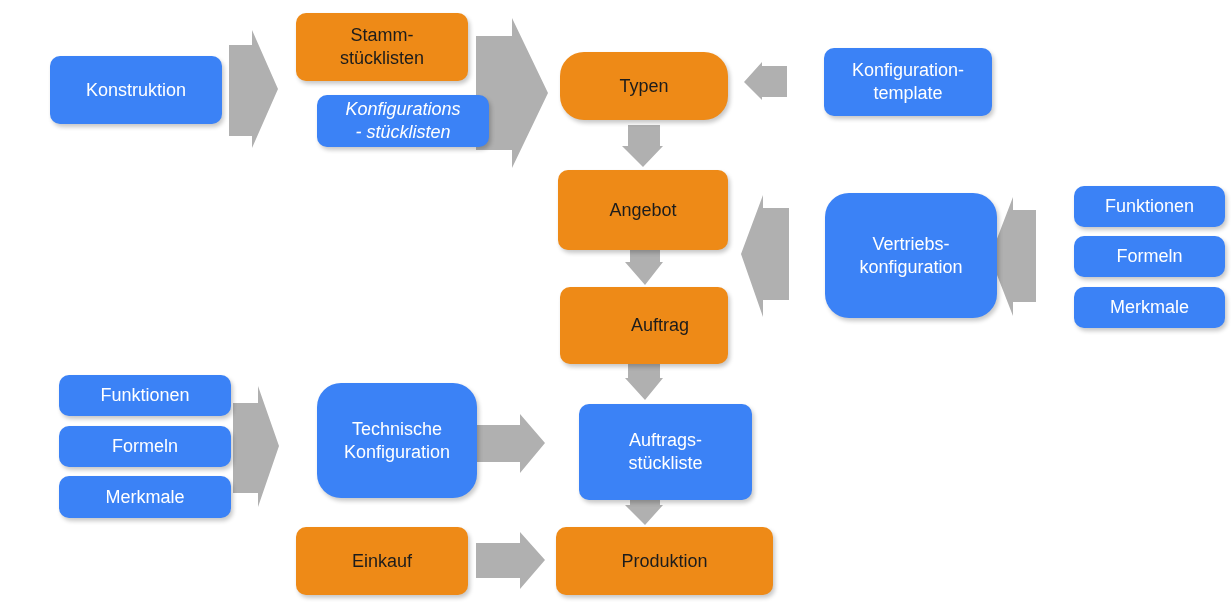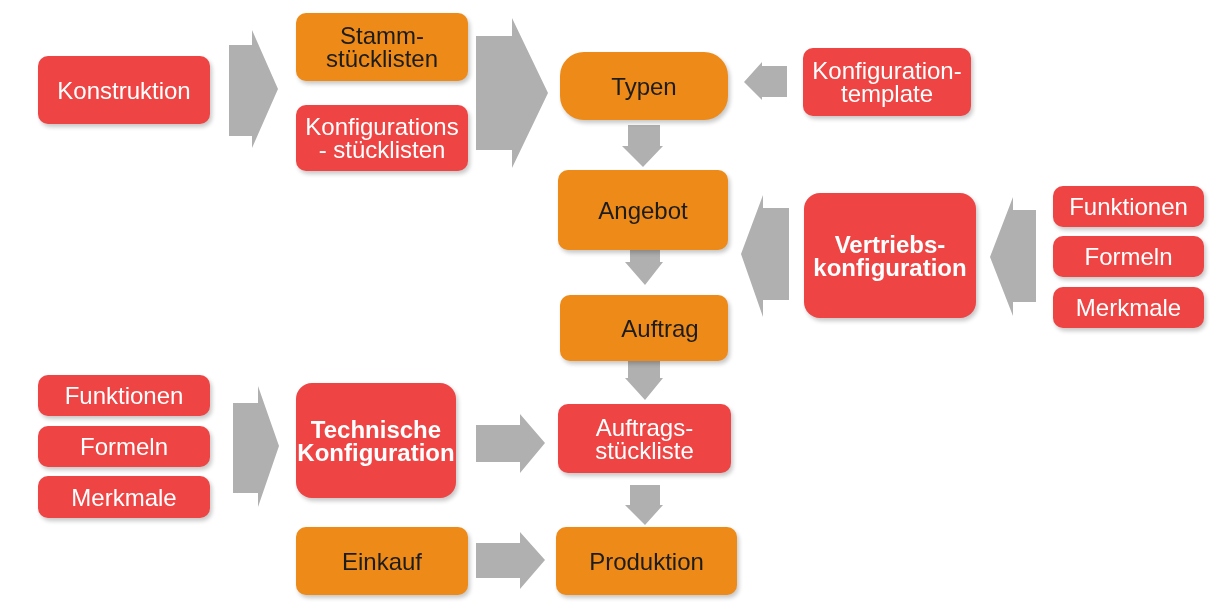--- a/index.html
+++ b/index.html
@@ -1,28 +1,28 @@
 <!DOCTYPE html>
 <html><head>
   <meta charset="utf-8">
   <style>
     html, body { margin: 0; padding: 0; background: #ffffff; }
     body { width: 1232px; height: 608px; position: relative; overflow: hidden;
            font-family: "Liberation Sans", "DejaVu Sans", sans-serif; }
     .box {
       position: absolute; box-sizing: border-box;
       display: flex; align-items: center; justify-content: center;
-      text-align: center; font-size: 24px; line-height: 23px;
+      text-align: center; font-size: 18px; line-height: 23px;
       border-radius: 10px; padding: 0 6px;
       box-shadow: 2px 3px 4px rgba(0,0,0,0.22);
       white-space: pre-line;
     }
-    .navy { background: #ef4444; color: #ffffff; }
+    .navy { background: #3b82f6; color: #ffffff; margin-left: 21px; }
     .orange { background: #ee8a17; color: #1c1c1c; }
-    .big { border-radius: 16px; font-weight: bold; }
+    .big { border-radius: 24px; }
     svg.arrows { position: absolute; left: 0; top: 0; }
     .arrow { fill: #b0b0b0; }
   </style>
 </head>
 <body>
 
 <svg class="arrows" width="1232" height="608">
 
   <polygon class="arrow" points="229,45 252,45 252,30 278,89 252,148 252,136 229,136"></polygon>
 
@@ -42,49 +42,49 @@
 
   <polygon class="arrow" points="1036,210 1036,302 1013,302 1013,316 990,257 1013,197 1013,210"></polygon>
 
   <polygon class="arrow" points="233,403 258,403 258,386 279,446 258,507 258,493 233,493"></polygon>
 
   <polygon class="arrow" points="476,425 520,425 520,414 545,443 520,473 520,462 476,462"></polygon>
 
   <polygon class="arrow" points="476,543 520,543 520,532 545,560 520,589 520,578 476,578"></polygon>
 </svg>
 
-<div class="box navy" style="left:38px;top:56px;width:172px;height:68px;">Konstruktion</div>
+<div class="box navy" style="left:29px;top:56px;width:172px;height:68px;">Konstruktion</div>
 
 <div class="box orange" style="left:296px;top:13px;width:172px;height:68px;">Stamm-
 stücklisten</div>
 
-<div class="box navy" style="left:296px;top:105px;width:172px;height:66px;">Konfigurations
+<div class="box navy" style="left:296px;top:95px;width:172px;height:52px;font-style:italic;">Konfigurations
 - stücklisten</div>
 
 <div class="box orange" style="left:560px;top:52px;width:168px;height:68px;border-radius:24px;">Typen</div>
 
 <div class="box navy" style="left:803px;top:48px;width:168px;height:68px;">Konfiguration-
 template</div>
 
 <div class="box orange" style="left:558px;top:170px;width:170px;height:80px;">Angebot</div>
 
 <div class="box navy big" style="left:804px;top:193px;width:172px;height:125px;">Vertriebs-
 konfiguration</div>
 
 <div class="box navy" style="left:1053px;top:186px;width:151px;height:41px;">Funktionen</div>
 <div class="box navy" style="left:1053px;top:236px;width:151px;height:41px;">Formeln</div>
 <div class="box navy" style="left:1053px;top:287px;width:151px;height:41px;">Merkmale</div>
 
-<div class="box orange" style="left:560px;top:295px;width:168px;height:66px;padding-left:38px;">Auftrag</div>
+<div class="box orange" style="left:560px;top:287px;width:168px;height:77px;padding-left:38px;">Auftrag</div>
 
 <div class="box navy" style="left:38px;top:375px;width:172px;height:41px;">Funktionen</div>
 <div class="box navy" style="left:38px;top:426px;width:172px;height:41px;">Formeln</div>
 <div class="box navy" style="left:38px;top:476px;width:172px;height:42px;">Merkmale</div>
 
 <div class="box navy big" style="left:296px;top:383px;width:160px;height:115px;">Technische
 Konfiguration</div>
 
-<div class="box navy" style="left:558px;top:404px;width:173px;height:69px;">Auftrags-
+<div class="box navy" style="left:558px;top:404px;width:173px;height:96px;">Auftrags-
 stückliste</div>
 
 <div class="box orange" style="left:296px;top:527px;width:172px;height:68px;">Einkauf</div>
 
-<div class="box orange" style="left:556px;top:527px;width:181px;height:68px;">Produktion</div>
+<div class="box orange" style="left:556px;top:527px;width:217px;height:68px;">Produktion</div>
 
 </body></html>

